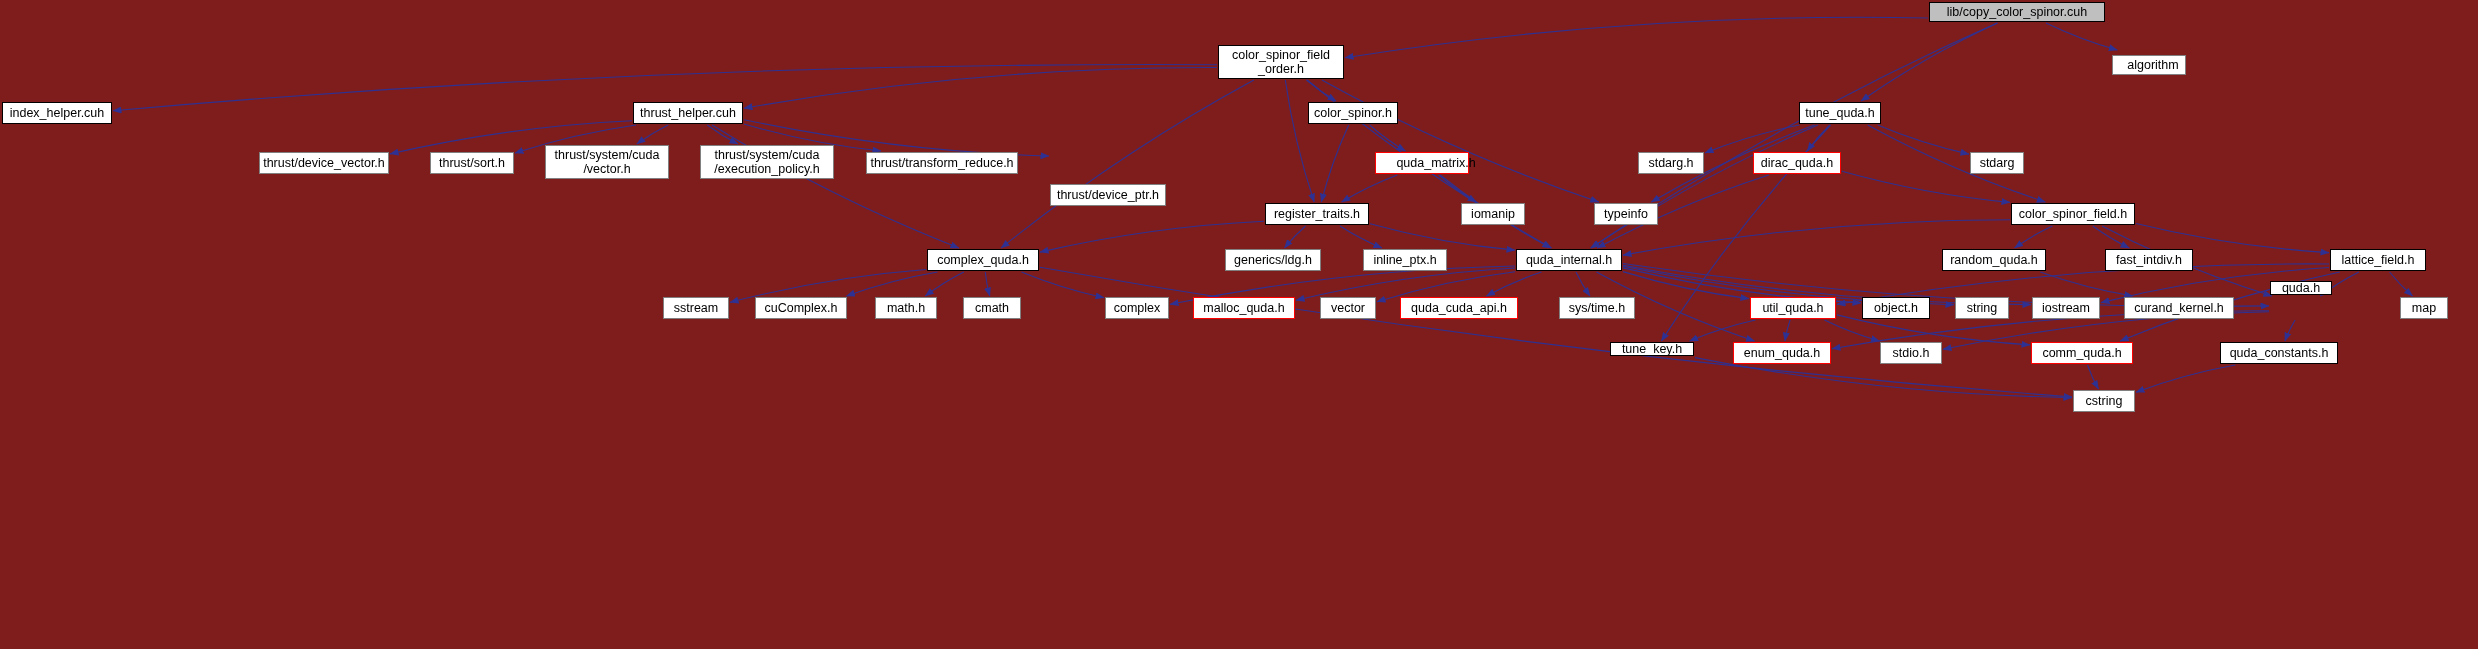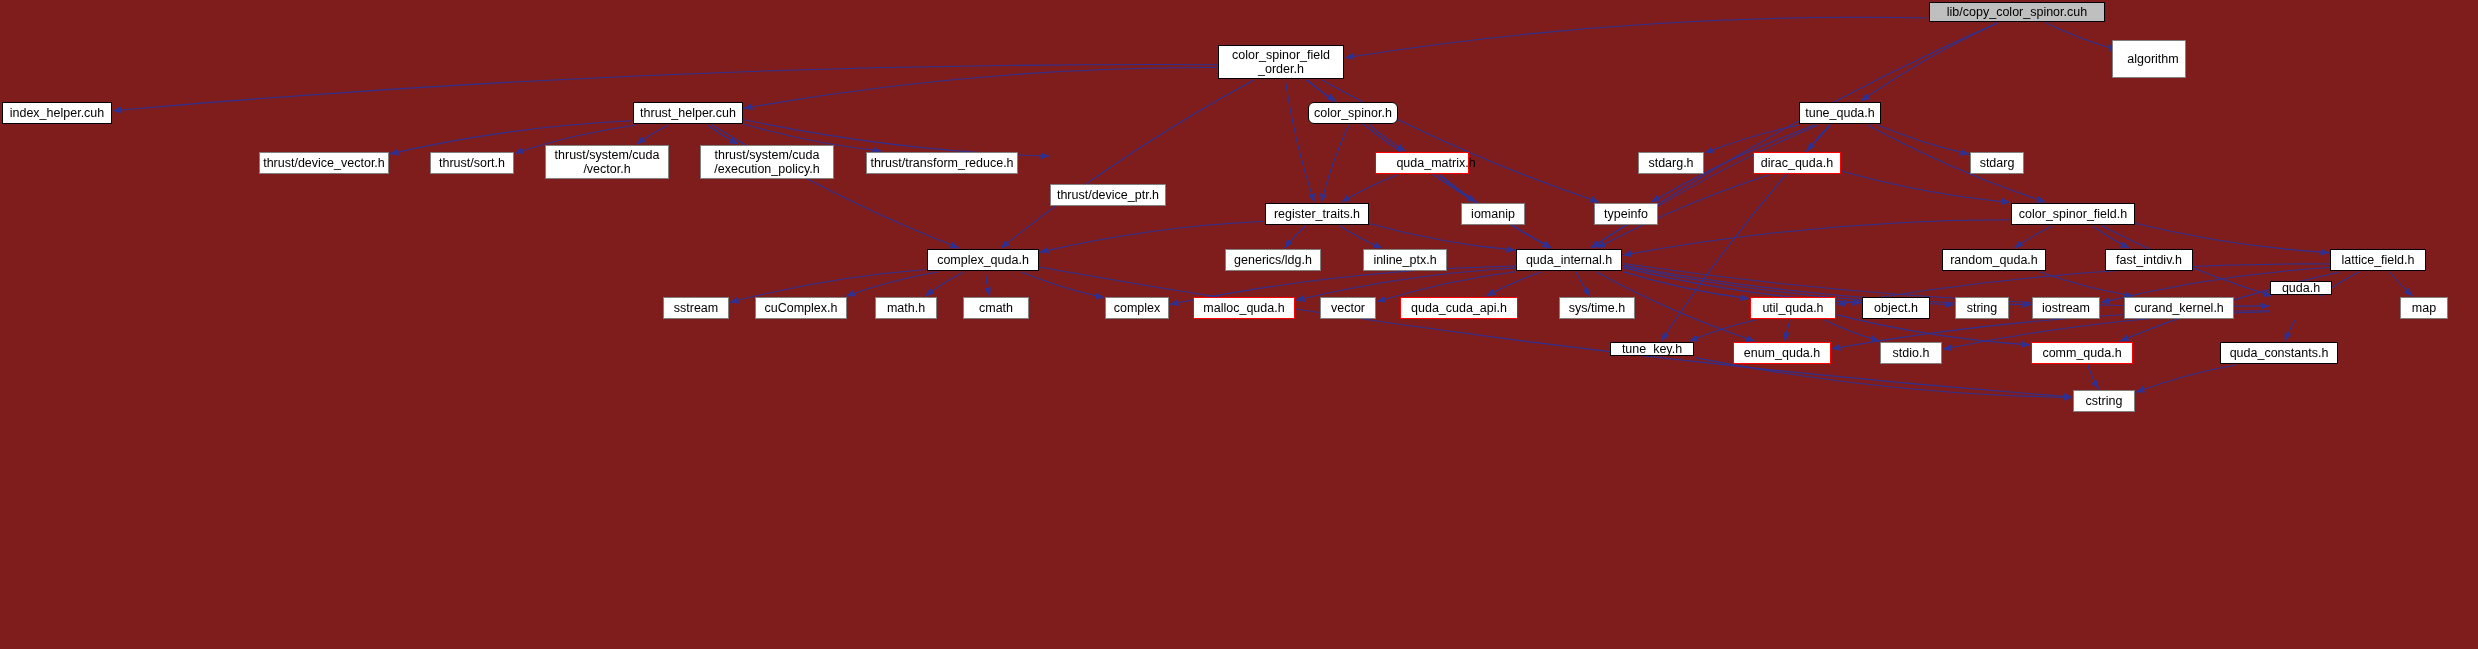--- a/index.html
+++ b/index.html
@@ -96,26 +96,26 @@
         <path d="M2269.0,310.8 Q2048.8,310.1 1832.0,348.7" marker-end="url(#ah)"></path>
         <path d="M2295.1,320.0 Q2289.1,330.0 2284.9,341.0" marker-end="url(#ah)"></path>
         <path d="M2269.0,311.7 Q2104.3,315.8 1943.0,349.3" marker-end="url(#ah)"></path>
         <path d="M2087.5,365.0 Q2091.9,377.5 2098.5,389.0" marker-end="url(#ah)"></path>
         <path d="M2235.3,365.0 Q2184.4,374.1 2136.0,392.2" marker-end="url(#ah)"></path>
         <path d="M1695.0,357.6 Q1881.7,394.5 2072.0,397.6" marker-end="url(#ah)"></path>
       </g>
   </svg>
   <div id="nodes">
       <div class="node root" style="left: 1929px; top: 2px; width: 176px; height: 20px;">lib/copy_color_spinor.cuh</div>
-      <div class="node " style="left: 2112px; top: 40px; width: 74px; height: 38px; padding-left: 8px;">algorithm</div>
+      <div class="node " style="left: 2112px; top: 55px; width: 74px; height: 20px; padding-left: 8px;">algorithm</div>
       <div class="node solid" style="left: 1218px; top: 45px; width: 126px; height: 34px;">color_spinor_field
 _order.h</div>
       <div class="node solid" style="left: 2px; top: 102px; width: 110px; height: 22px;">index_helper.cuh</div>
       <div class="node solid" style="left: 633px; top: 102px; width: 110px; height: 22px;">thrust_helper.cuh</div>
-      <div class="node solid" style="left: 1308px; top: 102px; width: 90px; height: 22px; border-radius: 6px;">color_spinor.h</div>
+      <div class="node solid" style="left: 1308px; top: 102px; width: 90px; height: 22px;">color_spinor.h</div>
       <div class="node solid" style="left: 1799px; top: 102px; width: 82px; height: 22px;">tune_quda.h</div>
       <div class="node " style="left: 259px; top: 152px; width: 130px; height: 22px;">thrust/device_vector.h</div>
       <div class="node " style="left: 430px; top: 152px; width: 84px; height: 22px;">thrust/sort.h</div>
       <div class="node " style="left: 545px; top: 145px; width: 124px; height: 34px;">thrust/system/cuda
 /vector.h</div>
       <div class="node " style="left: 700px; top: 145px; width: 134px; height: 34px;">thrust/system/cuda
 /execution_policy.h</div>
       <div class="node " style="left: 866px; top: 152px; width: 152px; height: 22px;">thrust/transform_reduce.h</div>
       <div class="node " style="left: 1050px; top: 152px; width: 116px; height: 22px; margin-top: 32px;">thrust/device_ptr.h</div>
       <div class="node red" style="left: 1375px; top: 152px; width: 94px; height: 22px; padding-left: 28px;">quda_matrix.h</div>
@@ -129,21 +129,21 @@
       <div class="node solid" style="left: 927px; top: 249px; width: 112px; height: 22px;">complex_quda.h</div>
       <div class="node " style="left: 1225px; top: 249px; width: 96px; height: 22px;">generics/ldg.h</div>
       <div class="node " style="left: 1363px; top: 249px; width: 84px; height: 22px;">inline_ptx.h</div>
       <div class="node solid" style="left: 1516px; top: 249px; width: 106px; height: 22px;">quda_internal.h</div>
       <div class="node solid" style="left: 1942px; top: 249px; width: 104px; height: 22px;">random_quda.h</div>
       <div class="node solid" style="left: 2105px; top: 249px; width: 88px; height: 22px;">fast_intdiv.h</div>
       <div class="node solid" style="left: 2330px; top: 249px; width: 96px; height: 22px;">lattice_field.h</div>
       <div class="node " style="left: 663px; top: 297px; width: 66px; height: 22px;">sstream</div>
       <div class="node " style="left: 755px; top: 297px; width: 92px; height: 22px;">cuComplex.h</div>
       <div class="node " style="left: 875px; top: 297px; width: 62px; height: 22px;">math.h</div>
-      <div class="node " style="left: 963px; top: 297px; width: 66px; height: 22px;">cmath</div>
+      <div class="node " style="left: 963px; top: 297px; width: 58px; height: 22px;">cmath</div>
       <div class="node " style="left: 1105px; top: 297px; width: 64px; height: 22px;">complex</div>
       <div class="node red" style="left: 1193px; top: 297px; width: 102px; height: 22px;">malloc_quda.h</div>
       <div class="node " style="left: 1320px; top: 297px; width: 56px; height: 22px;">vector</div>
       <div class="node red" style="left: 1400px; top: 297px; width: 118px; height: 22px;">quda_cuda_api.h</div>
       <div class="node " style="left: 1559px; top: 297px; width: 76px; height: 22px;">sys/time.h</div>
       <div class="node red" style="left: 1750px; top: 297px; width: 86px; height: 22px;">util_quda.h</div>
       <div class="node solid" style="left: 1862px; top: 297px; width: 68px; height: 22px;">object.h</div>
       <div class="node " style="left: 1955px; top: 297px; width: 54px; height: 22px;">string</div>
       <div class="node " style="left: 2032px; top: 297px; width: 68px; height: 22px;">iostream</div>
       <div class="node " style="left: 2124px; top: 297px; width: 110px; height: 22px;">curand_kernel.h</div>

